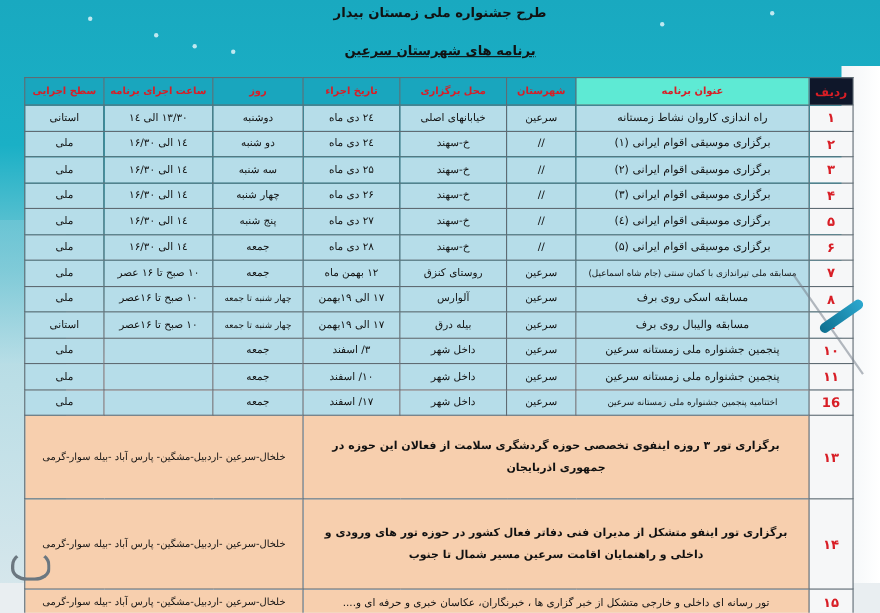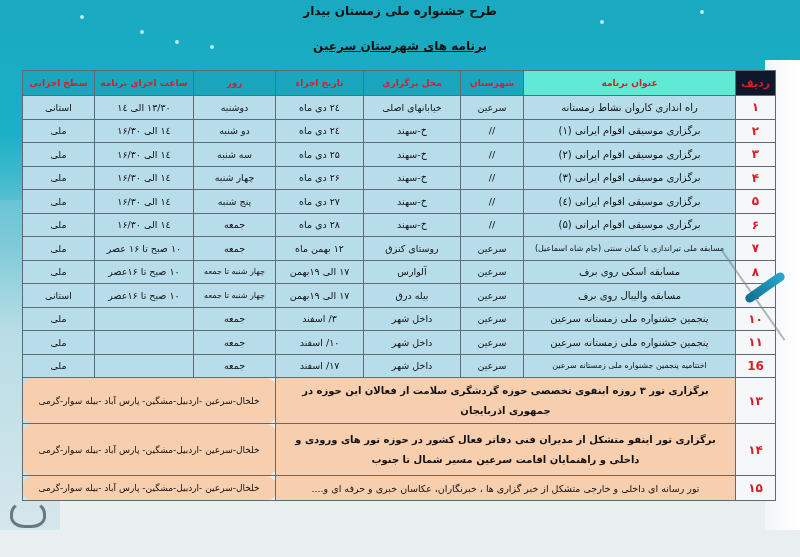--- a/index.html
+++ b/index.html
@@ -41,22 +41,22 @@
     height:24px; background:rgba(26,160,185,0.55); color:#d81e26;
     font-size:9px; font-weight:bold;
   }
   table.sched th.col-title { background:#5eead4; }
   table.sched th.col-idx { background:#0f172a; font-size:11px; }
   tr.blue td { background:#b6dde9; height:22.5px; font-size:9.5px; color:#111; }
   tr.peach td { background:#f7cfae; font-size:10px; color:#111; }
   td.idx { background:#f6f7f8 !important; color:#d81e26 !important; font-weight:bold; font-size:12px !important; }
   td.title-cell { font-weight:normal; font-size:10px !important; }
   td.title-small { font-size:8px !important; font-weight:normal; }
-  td.wrap { white-space:normal !important; line-height:20px; font-weight:bold; padding:0 6px !important; }
-  td.route { font-size:9px !important;border-radius:10px; }
+  td.wrap { white-space:normal !important; line-height:20px; font-weight:bold; padding:15px 6px !important; }
+  td.route { font-size:9px !important; }
   tr.r13 td { height:45px; }
   tr.r14 td { height:51px; }
   tr.r15 td { height:24px; }
   .footer {
     position:absolute; left:0; top:530px; width:788px; height:27px; background:#050505;margin-top:42px;
   }
   .footer span {
     position:absolute; left:13px; top:5px; color:#f2f2f2;
     font-family:"Liberation Sans", sans-serif; font-size:13px;
   }

